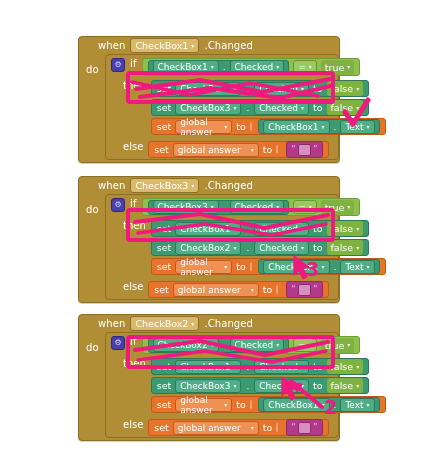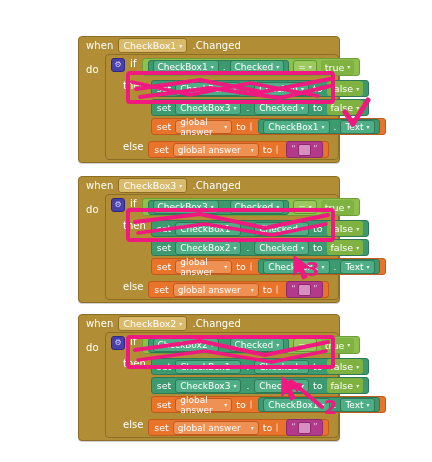--- a/index.html
+++ b/index.html
@@ -13,21 +13,21 @@
   
   .event-block{
     position:absolute;
     background:#b18e35;
     border:1px solid #8c6f25;
     border-radius:4px;
     box-shadow:0 1px 0 rgba(0,0,0,.18);
   }
   .ev-header{
     display:flex;align-items:center;gap:5px;
-    height:17px;padding:0 6px 0 7px;
+    height:17px;padding:0 6px 0 7px;margin-left:12px;
   }
   .kw{
     color:#ffffff;font-size:10px;letter-spacing:.1px;white-space:nowrap;
   }
   .field{
     display:inline-flex;align-items:center;gap:3px;
     background:#d9b96a;border:1px solid #8c6f25;border-radius:3px;
     padding:0 4px;height:13px;color:#ffffff;font-size:9.5px;white-space:nowrap;
   }
   .caret{font-size:6px;line-height:1;opacity:.85;}

